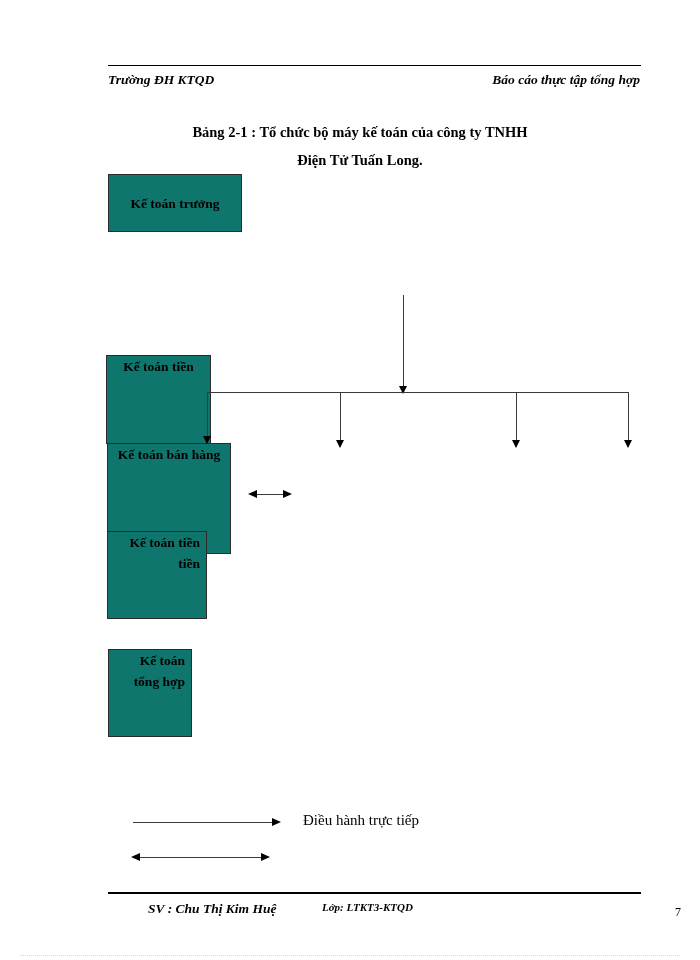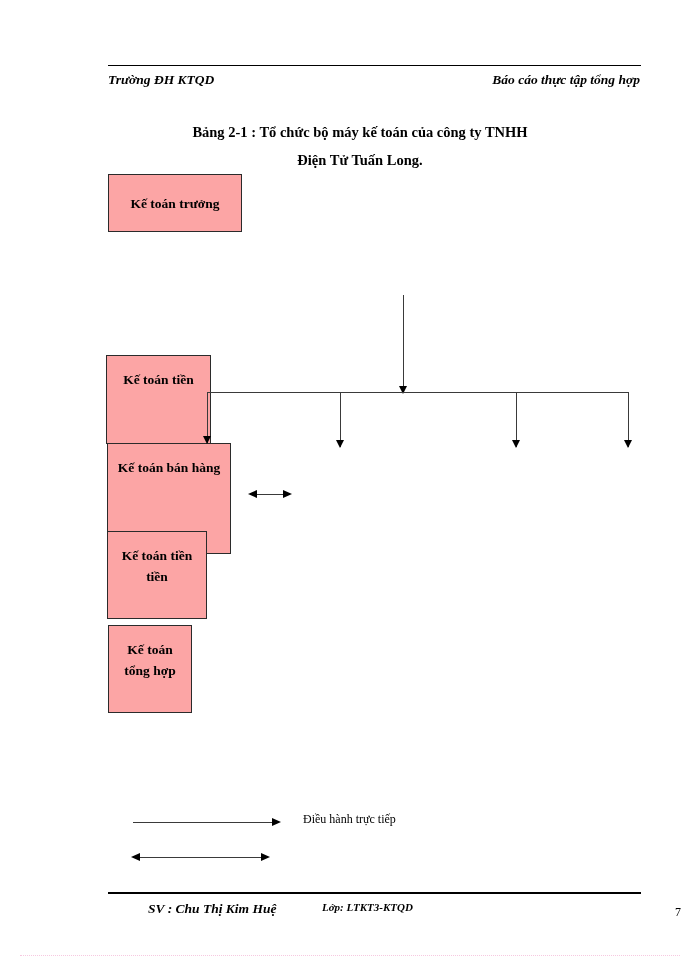--- a/index.html
+++ b/index.html
@@ -72,33 +72,32 @@
     position: absolute;
     left: 0;
     top: 0;
     width: 700px;
     height: 960px;
   }
   .node {
     position: absolute;
     box-sizing: border-box;
     border: 1.3px solid #2b2b2b;
-    background: #fca5a5;
+    background: #0f766e;
     display: flex;
     align-items: center;
     justify-content: center;
-    text-align: center;
+    text-align: right;
     font-size: 13.5px;
     font-weight: bold;
     line-height: 21px;
     padding: 0 6px;
   }
   .node.pad-top {
     align-items: flex-start;
-    padding-top: 13px;
   }
 
   
   .vline {
     position: absolute;
     width: 0;
     border-left: 1.4px solid #3a3a3a;
   }
   .hline {
     position: absolute;
@@ -126,21 +125,21 @@
     width: 0;
     height: 0;
     border-top: 4.5px solid transparent;
     border-bottom: 4.5px solid transparent;
     border-right: 9px solid #000;
   }
 
   
   .legend-label {
     position: absolute;
-    font-size: 12px;
+    font-size: 15px;
     white-space: nowrap;
   }
 
   
   #footer-rule-top {
     position: absolute;
     left: 108px;
     top: 892px;
     width: 533px;
     height: 0;
@@ -217,21 +216,21 @@
     </div>
 
     <div class="node pad-top" style="left:107px; top:443px; width:124px; height:111px;">
       <span>Kế toán bán hàng</span>
     </div>
 
     <div class="node pad-top" style="left:107px; top:531px; width:100px; height:88px;">
       <span>Kế toán tiền tiền</span>
     </div>
 
-    <div class="node pad-top" style="left:108px; top:625px; width:84px; height:88px;">
+    <div class="node pad-top" style="left:108px; top:649px; width:84px; height:88px;">
       <span>Kế toán tổng hợp</span>
     </div>
 
     <div class="vline" style="left:403px; top:295px; height:98px;"></div>
     <div class="arrow-down" style="left:398.5px; top:386px;"></div>
 
     <div class="hline" style="left:207px; top:392px; width:422px;"></div>
 
     <div class="vline" style="left:207px; top:392px; height:51px;"></div>
     <div class="arrow-down" style="left:202.5px; top:436px;"></div>

